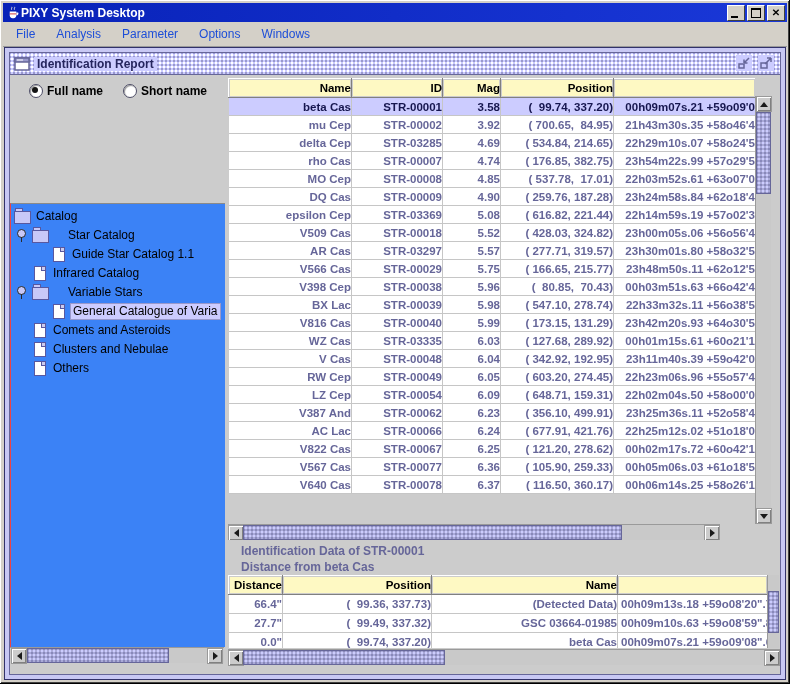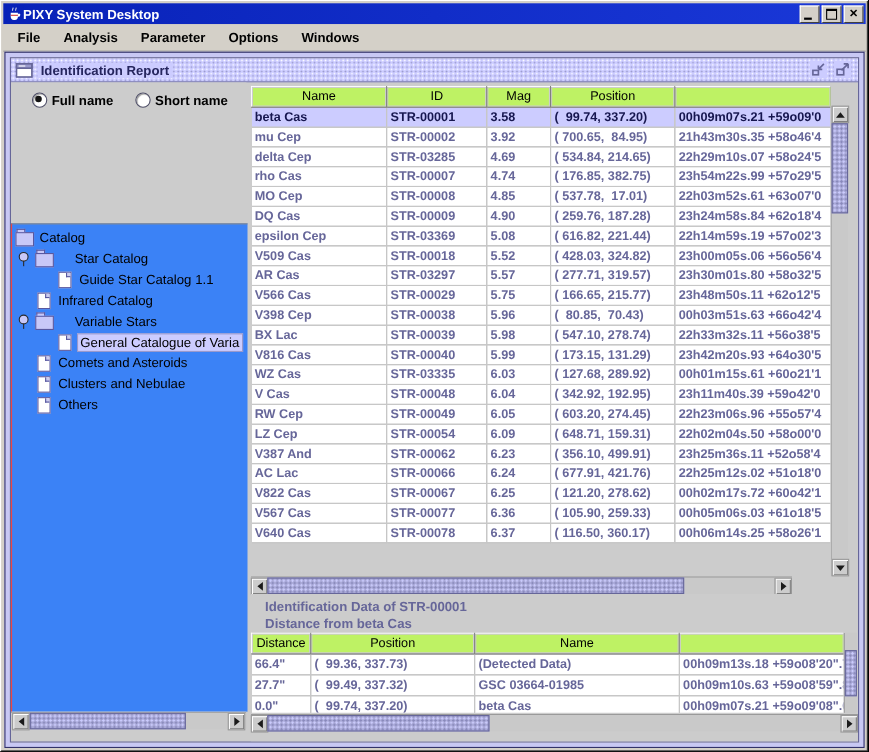--- a/index.html
+++ b/index.html
@@ -12,25 +12,25 @@
   .titlebar .ttl{font-size:12px;font-weight:bold;margin-left:0;white-space:nowrap;}
   .appicon{width:15px;height:15px;margin-left:3px;flex:0 0 auto;}
   .winbtns{position:absolute;right:2px;top:2px;display:flex;gap:2px;}
   .wbtn{width:16px;height:14px;background:#D4D0C8;border:1px solid;border-color:#fff #404040 #404040 #fff;
     display:flex;align-items:center;justify-content:center;font-size:9px;font-weight:bold;color:#000;position:relative;}
   .wbtn .min{position:absolute;left:3px;bottom:2px;width:7px;height:2px;background:#000;}
   .wbtn .max{width:8px;height:7px;border:1px solid #000;border-top-width:2px;}
   .wbtn .cls{font-size:10px;line-height:10px;font-weight:bold;}
   .menubar{position:absolute;left:3px;top:22px;right:3px;height:24px;background:#D4D0C8;
     display:flex;align-items:center;padding-left:7px;border-bottom:1px solid #9a9a9a;}
-  .menubar .mitem{font-size:12px;font-weight:bold;color:#000000;padding:2px 6px;margin-right:9px;white-space:nowrap;}
+  .menubar .mitem{font-size:12px;font-weight:normal;color:#1d4ed8;padding:2px 6px;margin-right:9px;white-space:nowrap;}
   
   .frame{position:absolute;left:4px;top:47px;width:780px;height:631px;background:#C8C8F4;
     border:1px solid #32326A;}
-  .frame-inner{position:absolute;inset:4px;border:1px solid #666699;background:#CCCCCC;overflow:hidden;}
+  .frame-inner{position:absolute;inset:4px;border:1px solid #666699;background:#CCCCCC;overflow:hidden;text-align:right;}
   .frame-titlebar{position:absolute;left:0;top:0;right:0;height:21px;
     background-color:#CCCCFF;
     background-image:radial-gradient(#FFFFFF 26%,transparent 30%),radial-gradient(#9999CC 26%,transparent 30%);
     background-size:4px 4px;background-position:0 0,2px 2px;
     display:flex;align-items:center;border-bottom:1px solid #666699;}
   .frame-titlebar .ficon{width:16px;height:14px;margin-left:4px;flex:0 0 auto;}
   .frame-titlebar .fttl{font-size:12px;font-weight:bold;color:#26265E;margin-left:4px;white-space:nowrap;
     background:#CCCCFF;padding:0 3px;}
   .fbtns{position:absolute;right:6px;top:2px;display:flex;gap:6px;}
   .fbtn{width:16px;height:16px;background:#CCCCFF;display:flex;align-items:center;justify-content:center;}
@@ -68,21 +68,21 @@
     box-shadow:inset 1px 1px 0 #fff, inset -1px -1px 0 #808080;display:flex;align-items:center;justify-content:center;}
   .tri-l{width:0;height:0;border-top:4px solid transparent;border-bottom:4px solid transparent;border-right:5px solid #1a1a1a;}
   .tri-r{width:0;height:0;border-top:4px solid transparent;border-bottom:4px solid transparent;border-left:5px solid #1a1a1a;}
   .tri-u{width:0;height:0;border-left:4px solid transparent;border-right:4px solid transparent;border-bottom:5px solid #1a1a1a;}
   .tri-d{width:0;height:0;border-left:4px solid transparent;border-right:4px solid transparent;border-top:5px solid #1a1a1a;}
   .thumb{position:absolute;background-color:#AAAAD8;
     background-image:radial-gradient(#CCCCFF 28%,transparent 32%),radial-gradient(#8888BB 28%,transparent 32%);
     background-size:4px 4px;background-position:0 0,2px 2px;border:1px solid #666699;}
   
   table{border-collapse:collapse;table-layout:fixed;}
-  th{background:#bef264;font-size:11.5px;font-weight:normal;color:#000;height:18px;padding:0;
+  th{background:#fef9c3;font-size:11.5px;font-weight:bold;color:#000;height:18px;padding:0;
     border:1px solid;border-color:#FFFFFF #808080 #808080 #FFFFFF;box-shadow:inset 0 0 0 1px #CCCCCC;
     overflow:hidden;white-space:pre;}
   td{font-size:11.5px;font-weight:bold;color:#666699;height:17px;padding:0 0 0 3px;background:#fff;
     border-right:1px solid #C6C6C6;border-bottom:1px solid #C6C6C6;overflow:hidden;white-space:pre;}
   tr.selected td{background:#CCCCFF;color:#16164F;}
   .dtable td{height:18px;}
   .main-table-wrap{position:absolute;left:218px;top:3px;width:527px;height:443px;overflow:hidden;}
   .detail-panel{position:absolute;left:218px;top:465px;right:0;bottom:0;background:#CCCCCC;}
   .detail-title{position:absolute;left:13px;font-size:12px;font-weight:bold;color:#666699;white-space:nowrap;}
   .detail-table-wrap{position:absolute;left:0px;top:35px;width:539px;height:73px;overflow:hidden;}

